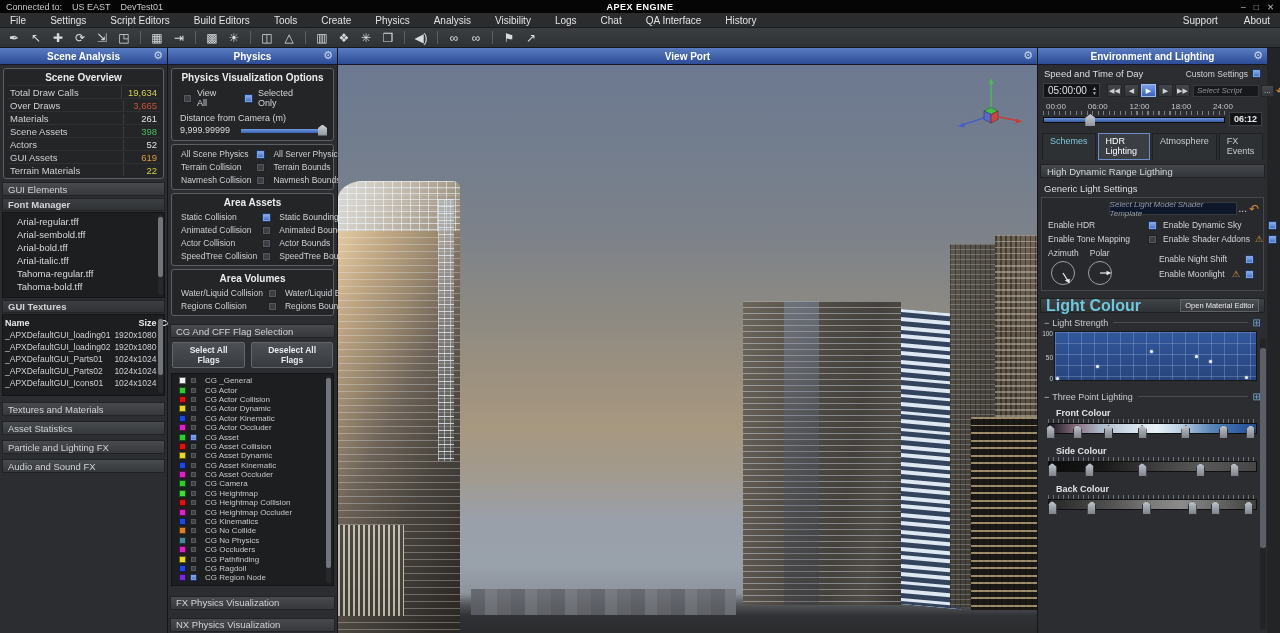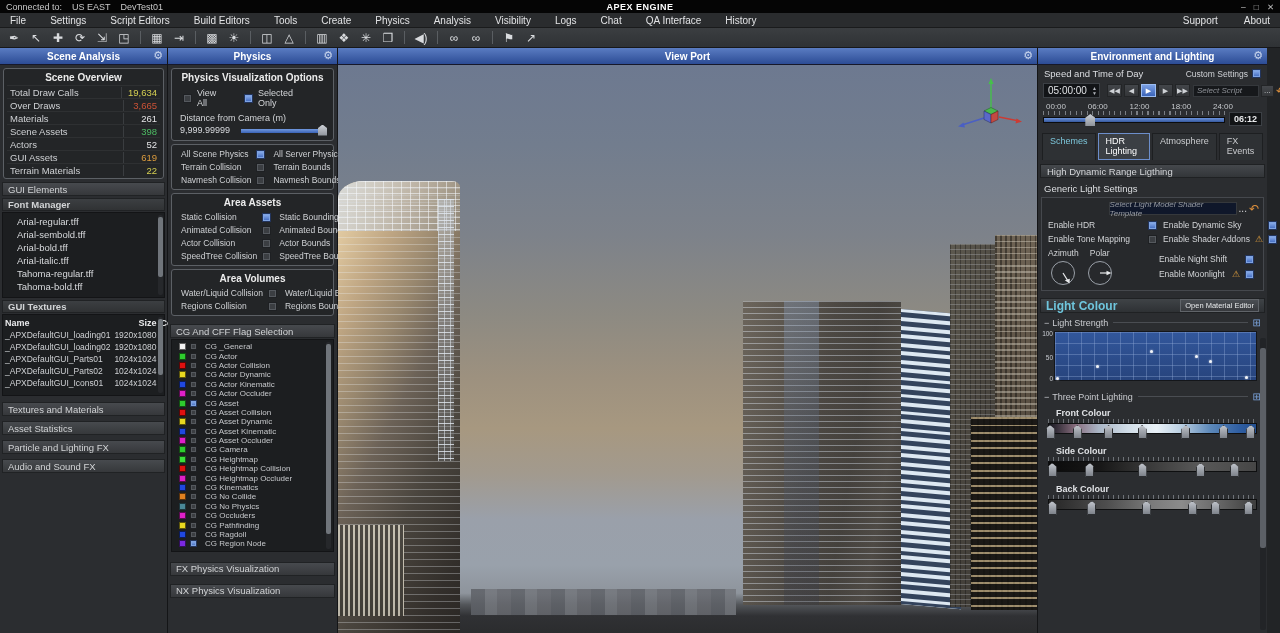--- a/index.html
+++ b/index.html
@@ -160,21 +160,21 @@
   .env-toggles { display:grid; grid-template-columns:1fr 12px 12px 1fr 12px 12px; column-gap:3px; row-gap:4px; align-items:center; padding:1px 2px; }
   .env-toggles .lbl { font-size:8.5px; color:#d2d4d7; white-space:nowrap; }
   .warn { color:#e8a33d; font-size:9px; text-align:center; }
   .dials-row { display:flex; align-items:flex-start; gap:8px; padding:3px 2px 1px; }
   .dial-col { display:flex; flex-direction:column; align-items:center; gap:2px; }
   .dial-col .lbl { font-size:8.5px; color:#d2d4d7; }
   .night-col { margin-left:auto; display:grid; grid-template-columns:1fr 12px 12px; column-gap:3px; row-gap:5px; align-items:center; padding-top:6px; }
   .night-col .lbl { font-size:8.5px; color:#d2d4d7; white-space:nowrap; }
 
   .lc-bar { height:15px; margin:7px 2px 0; background:linear-gradient(#3f4347,#2e3134); border:1px solid #1f2123; display:flex; align-items:center; padding:0 5px; }
-  .lc-bar .t { color:#6fc6dd; font-weight:bold; font-size:12px; }
+  .lc-bar .t { color:#6fc6dd; font-weight:bold; font-size:16px; }
   .lc-bar .btn { margin-left:auto; background:linear-gradient(#4a4e53,#37393d); border:1px solid #606469; color:#e6e8ea; font-size:7.5px; padding:1px 4px; }
   .coll-head { display:flex; align-items:center; gap:3px; padding:4px 6px 2px; font-size:9px; color:#c9cbcf; }
   .coll-head .line { flex:1; border-top:1px solid #4a4d52; margin:0 2px; }
   .coll-head .exp { color:#7aa3dc; font-size:10px; }
   .graph-wrap { position:relative; margin:1px 10px 0 16px; height:50px; }
   .graph { position:absolute; inset:0; background:linear-gradient(#32579c,#27447d); border:1px solid #14161a;
     background-image:
       repeating-linear-gradient(90deg, rgba(145,170,215,.38) 0 1px, transparent 1px 13px),
       repeating-linear-gradient(180deg, rgba(145,170,215,.38) 0 1px, transparent 1px 11px),
       linear-gradient(#32579c,#27447d); }
@@ -428,20 +428,24 @@
           <span class="cb"></span>
           <span class="lbl">Water/Liquid  Bounds</span>
           <span class="cb"></span>
           <span class="lbl">Regions Collision</span>
           <span class="cb"></span>
           <span class="lbl">Regions Bounds</span>
           <span class="cb"></span>
         </div>
     </div>
     <div class="section-bar" style="margin-top:8px;">CG And CFF Flag Selection</div>
+    <div class="flag-btns">
+      <button class="flag-btn">Select All Flags</button>
+      <button class="flag-btn">Deselect All Flags</button>
+    </div>
     <div class="flag-list" id="flag-list">
       <div class="scrollbar-v" style="right:2px;">
           <div class="sb-handle" style="top:2px; height:190px;"></div>
         </div>
     <div class="flag-item">
           <span class="swatch" style="background: rgb(242, 242, 242);"></span>
           <span class="cb"></span>
           <span class="lbl">CG _General</span>
         </div>
         <div class="flag-item">

